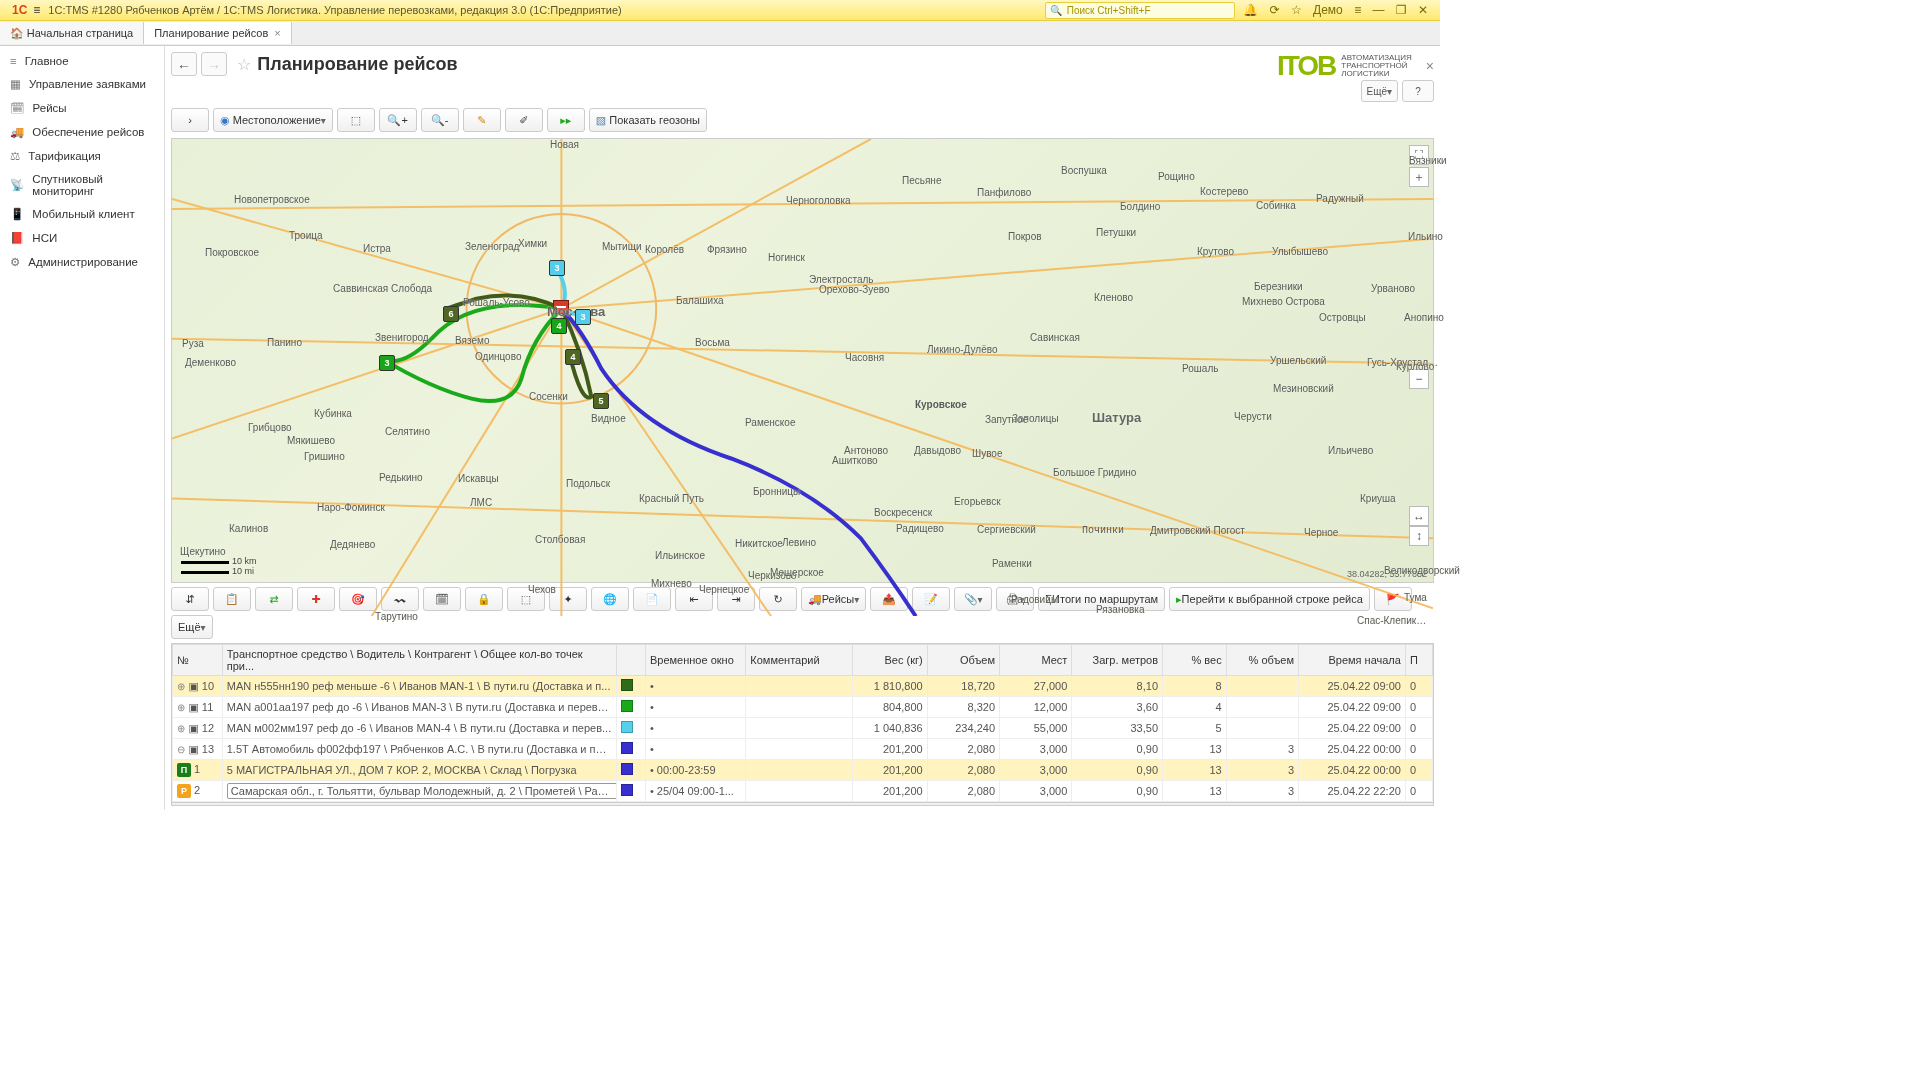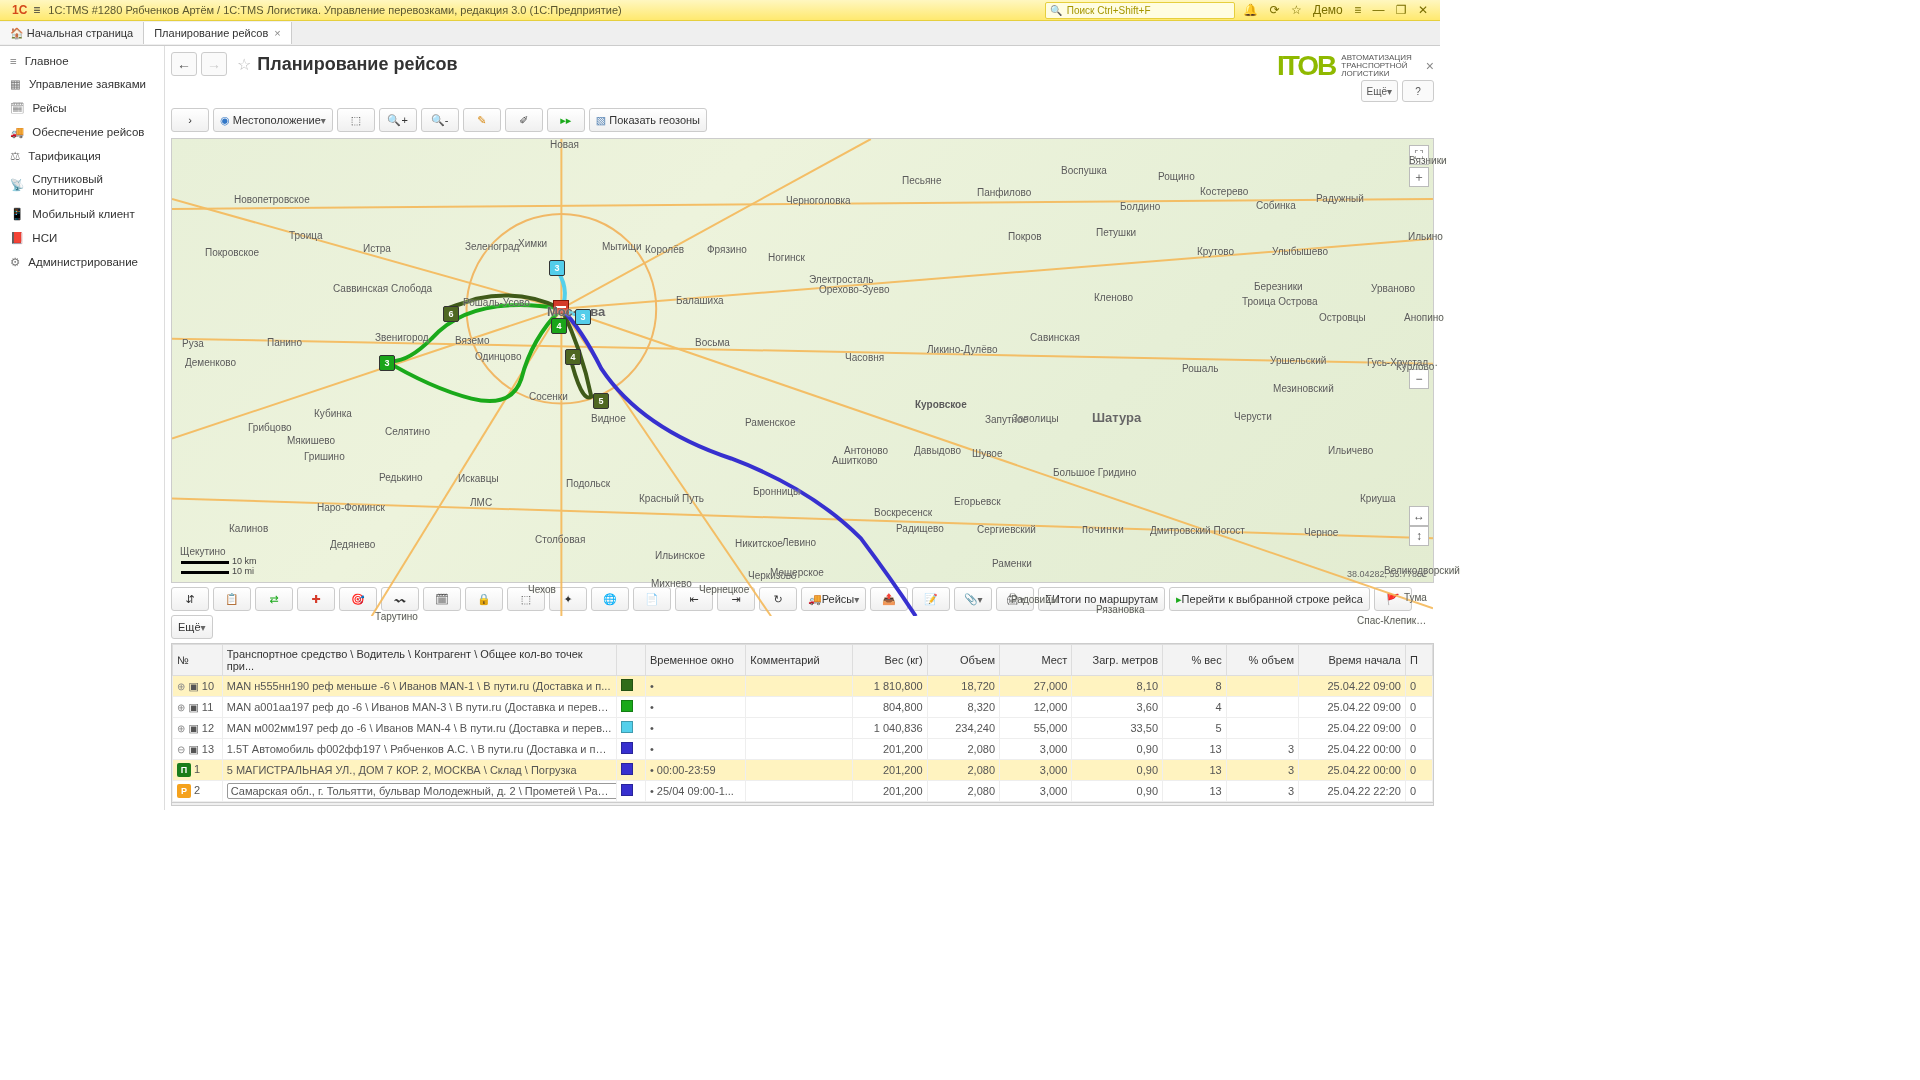--- a/index.html
+++ b/index.html
@@ -247,21 +247,21 @@
           <div class="city-label" style="left: 117px; top: 91px;">Троица</div>
           <div class="city-label" style="left: 33px; top: 108px;">Покровское</div>
           <div class="city-label" style="left: 10px; top: 199px;">Руза</div>
           <div class="city-label" style="left: 13px; top: 218px;">Деменково</div>
           <div class="city-label" style="left: 191px; top: 104px;">Истра</div>
           <div class="city-label" style="left: 161px; top: 144px;">Саввинская Слобода</div>
           <div class="city-label" style="left: 673px; top: 213px;">Часовня</div>
           <div class="city-label" style="left: 1147px; top: 173px;">Островцы</div>
           <div class="city-label" style="left: 922px; top: 153px;">Кленово</div>
           <div class="city-label" style="left: 1082px; top: 142px;">Березники</div>
-          <div class="city-label" style="left: 1070px; top: 157px;">Троица Острова</div>
+          <div class="city-label" style="left: 1070px; top: 157px;">Михнево Острова</div>
           <div class="city-label" style="left: 1199px; top: 144px;">Урваново</div>
           <div class="city-label" style="left: 1232px; top: 173px;">Анопино</div>
           <div class="city-label" style="left: 1224px; top: 222px;">Курлово</div>
           <div class="city-label" style="left: 1212px; top: 426px;">Великодворский</div>
           <div class="city-label" style="left: 1098px; top: 216px;">Уршельский</div>
           <div class="city-label" style="left: 1101px; top: 244px;">Мезиновский</div>
           <div class="city-label" style="left: 1010px; top: 224px;">Рошаль</div>
           <div class="city-label" style="left: 1062px; top: 272px;">Черусти</div>
           <div class="city-label" style="left: 1156px; top: 306px;">Ильичево</div>
           <div class="city-label" style="left: 1188px; top: 354px;">Криуша</div>

